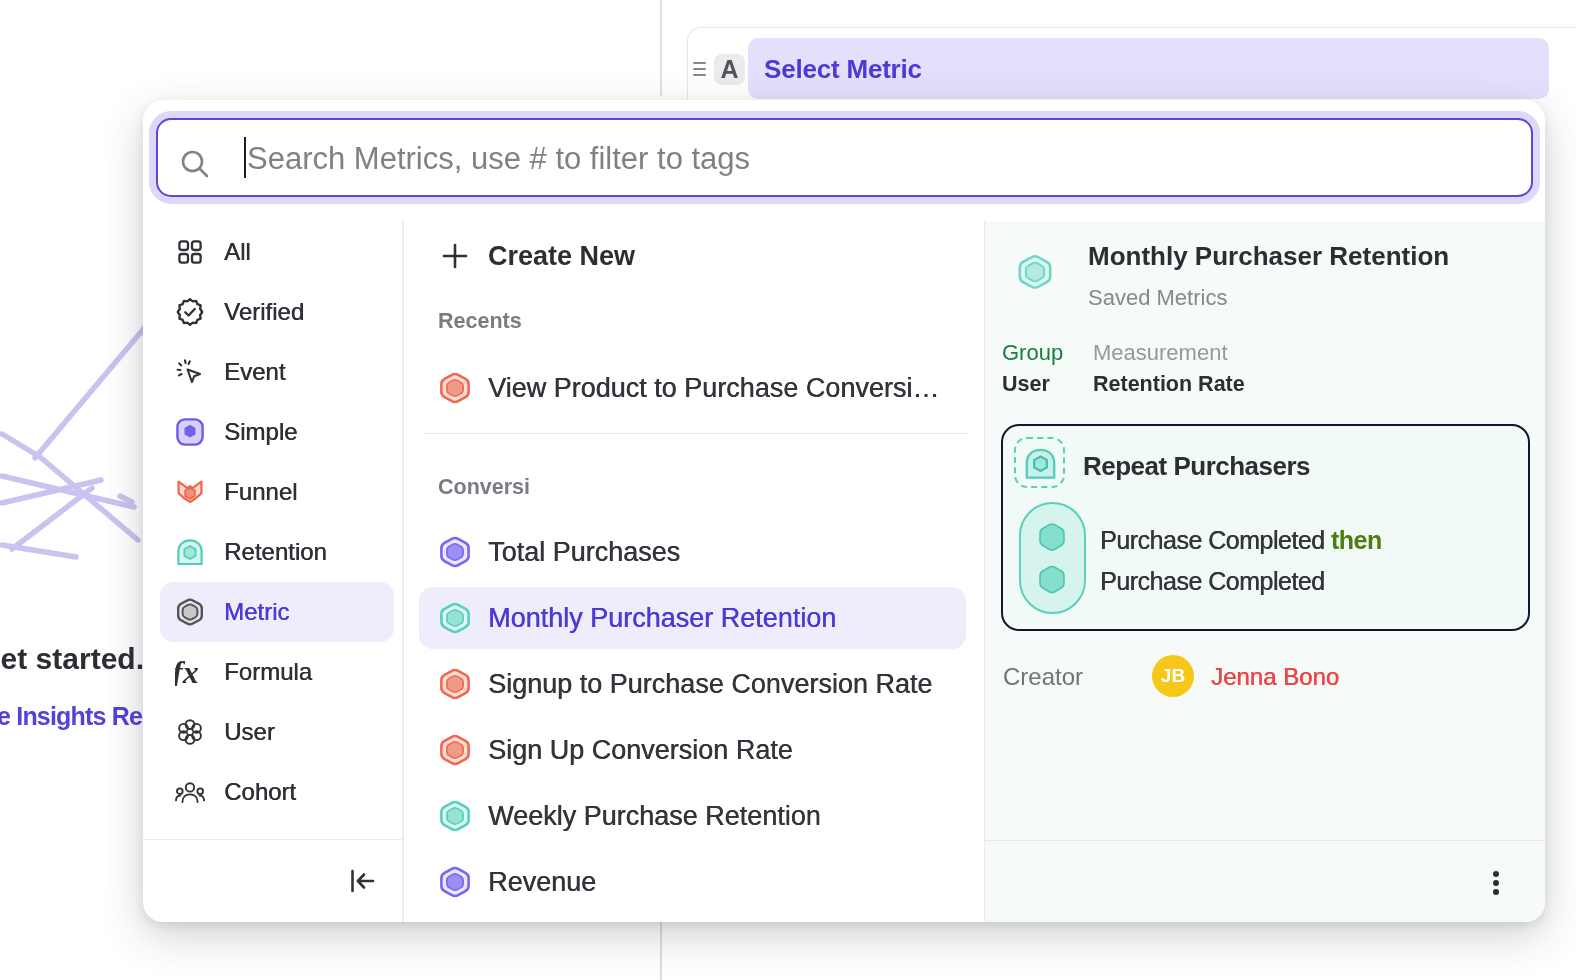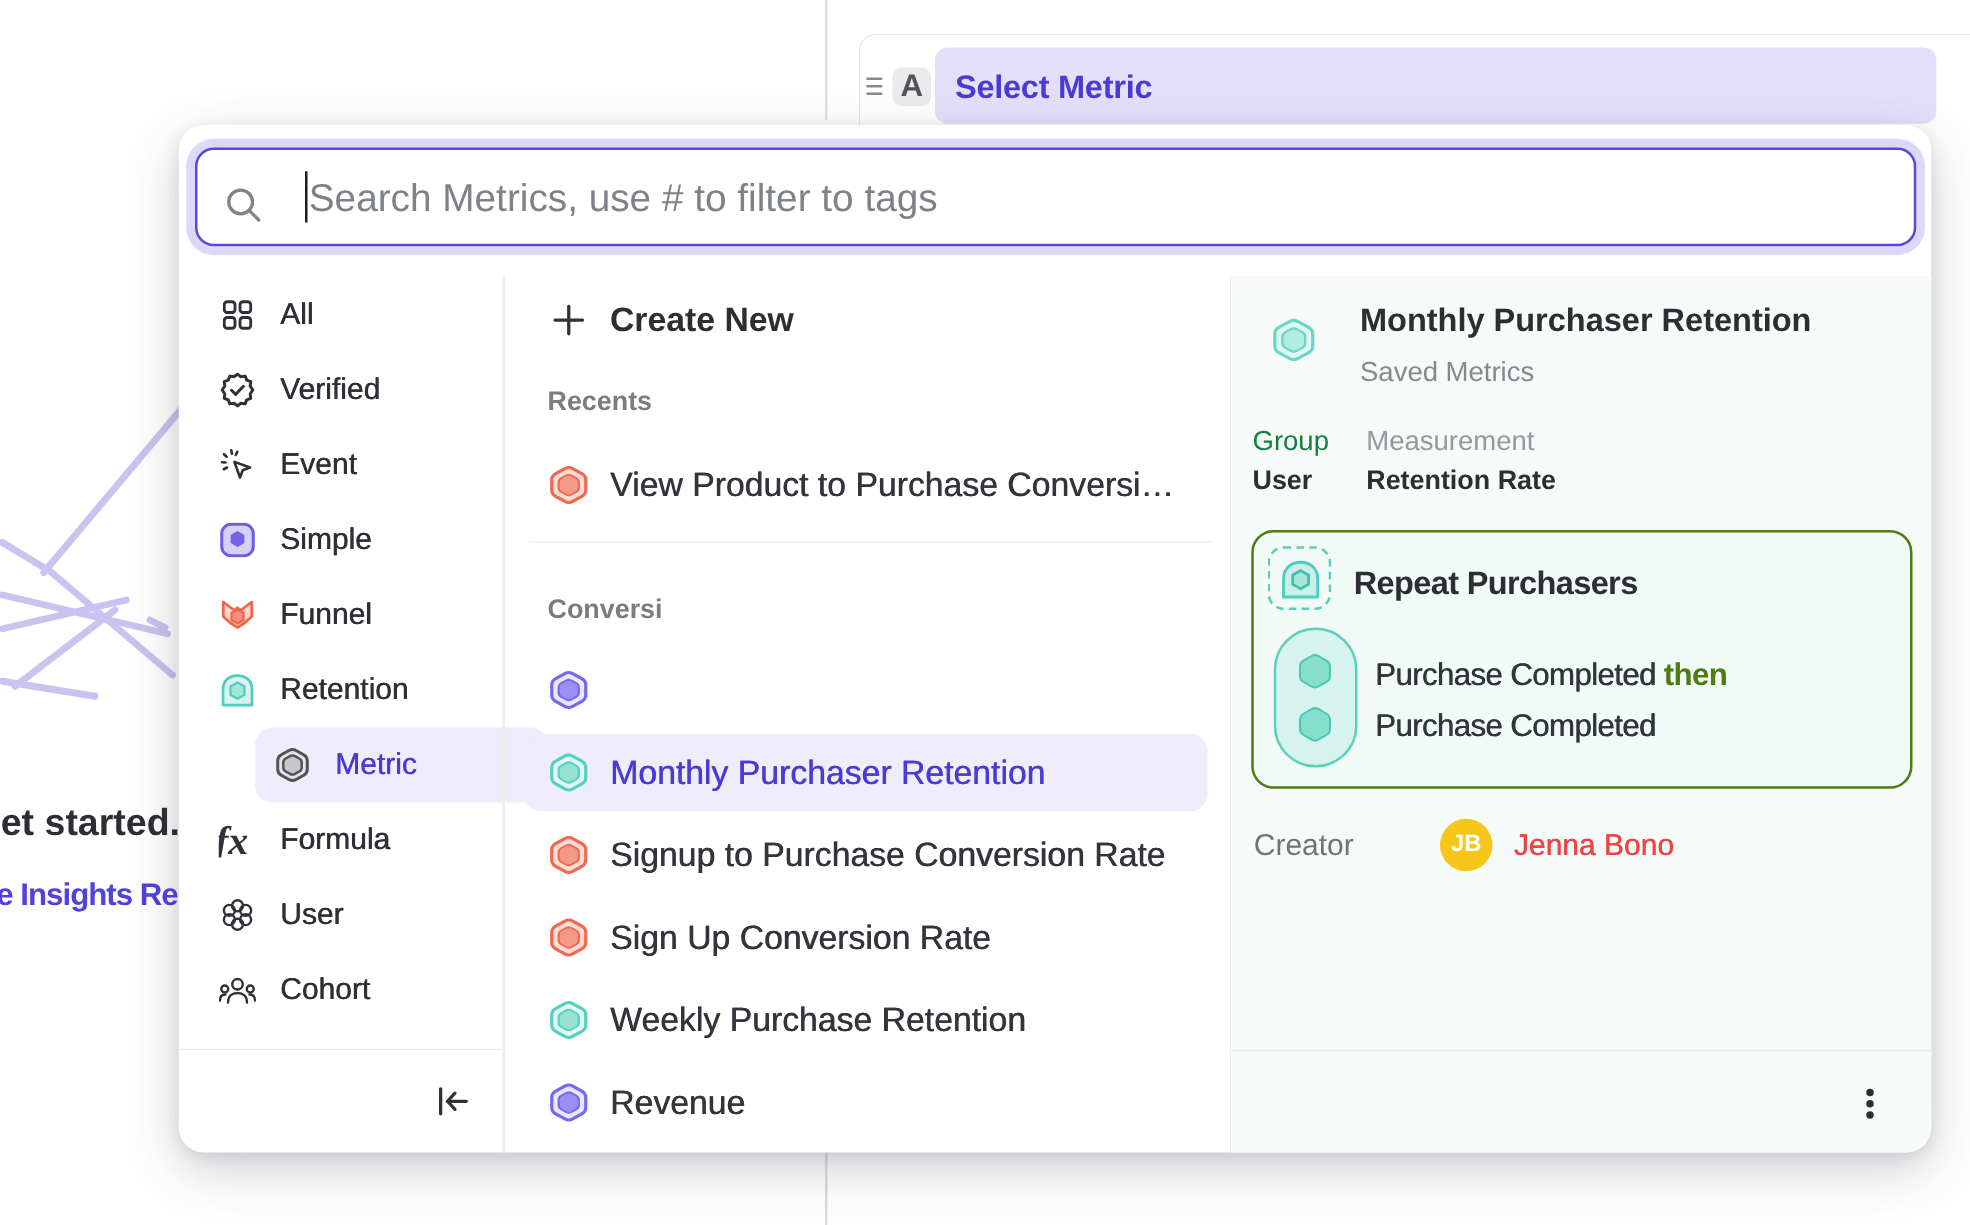--- a/index.html
+++ b/index.html
@@ -35,21 +35,21 @@
   #sidebar { position:absolute; left:0; top:121px; width:259px; height:701px; }
   #middle  { position:absolute; left:259px; top:121px; width:582px; height:701px; border-left:2px solid #eceded; }
   #rightp  { position:absolute; left:841px; top:121px; width:561px; height:701px; background:#f6faf9;
     border-radius:0 0 20px 0; border-left:1px solid #eaeceb; }
 
   
   .srow { position:absolute; left:17px; width:234px; height:60px; }
   .srow .sic { position:absolute; left:30px; top:50%; transform:translate(-50%,-50%); }
   .srow .stx { position:absolute; left:64px; top:0; height:60px; line-height:60px;
     color:#2e3036; font-size:24px; text-shadow:0.45px 0 currentColor; }
-  .srow.sel { background:#efecfc; border-radius:14px;margin-left:44px; }
+  .srow.sel { background:#efecfc; border-radius:14px; }
   .srow.sel .stx { color:#4b3ad3; }
   #sfoot-div { position:absolute; left:0; bottom:82px; width:259px; height:1px; background:#e9eaec; }
   #collapse { position:absolute; left:206px; bottom:28px; }
 
   
   .mhead { position:absolute; left:34px; color:#797c82; font-size:21.5px; font-weight:bold; letter-spacing:0; }
   .mrow { position:absolute; left:15px; width:547px; height:62px; }
   .mrow .mic { position:absolute; left:36px; top:50%; transform:translate(-50%,-50%); }
   .mrow .mtx { position:absolute; left:69px; top:0; height:62px; line-height:62px; white-space:nowrap;
     color:#33353b; font-size:27px; text-shadow:0.45px 0 currentColor; }
@@ -57,21 +57,21 @@
   .mrow.sel .mtx { color:#4b3ad3; }
   #mid-div { position:absolute; left:19px; top:212px; width:546px; height:1px; background:#e8e9eb; }
   #rp-hex { position:absolute; left:31px; top:32px; }
   #rp-title { position:absolute; left:103px; top:20px; white-space:nowrap; font-size:26px; font-weight:bold; color:#2c2e34; letter-spacing:0; }
   #rp-sub { position:absolute; left:103px; top:64px; font-size:22px; color:#85888d; }
   #rp-grp-l { position:absolute; left:17px; top:119px; font-size:22px; color:#15803d; }
   #rp-mea-l { position:absolute; left:108px; top:119px; font-size:22px; color:#95989d; }
   #rp-grp-v { position:absolute; left:17px; top:151px; font-size:21.5px; font-weight:bold; color:#2c2e34; }
   #rp-mea-v { position:absolute; left:108px; top:151px; font-size:21.5px; font-weight:bold; color:#2c2e34; }
   #rp-card { position:absolute; left:16px; top:203px; width:529px; height:207px; background:#f1faf7;
-    border:2px solid #4d7c0f; border-radius:18px; }
+    border:2px solid #0f172a; border-radius:18px; }
   #dashic { position:absolute; left:11px; top:11px; width:51px; height:51px;
     border:2px dashed #58cebc; border-radius:13px; }
   #rp-card-title { position:absolute; left:80px; top:25px; font-size:26px; font-weight:bold; color:#2c2e34; letter-spacing:-0.5px; }
   #capsule { position:absolute; left:16px; top:76px; width:67px; height:112px; background:#d6f3ed;
     border:2px solid #5ccfbd; border-radius:34px; }
   #pcl1 { position:absolute; left:97px; top:100px; font-size:25px; letter-spacing:-0.5px; color:#33353b; white-space:nowrap;
     text-shadow:0.45px 0 currentColor; }
   #pcl2 { position:absolute; left:97px; top:141px; font-size:25px; letter-spacing:-0.5px; color:#33353b; white-space:nowrap;
     text-shadow:0.45px 0 currentColor; }
   #pcl1 .thn { color:#4d7c0f; text-shadow:none;font-weight:bold; }
@@ -246,20 +246,21 @@
       </svg>
       <div class="mtx">View Product to Purchase Conversi…</div>
     </div>
     <div id="mid-div"></div>
     <div class="mhead" style="top:254px">Conversi</div>
     <div class="mrow" style="top:300px">
       <svg class="mic" width="34" height="32" viewBox="0 0 32 32" preserveAspectRatio="none">
         <path d="M13.06 2.90 Q16.00 1.20 18.94 2.90 L25.87 6.90 Q28.82 8.60 28.82 12.00 L28.82 20.00 Q28.82 23.40 25.87 25.10 L18.94 29.10 Q16.00 30.80 13.06 29.10 L6.13 25.10 Q3.18 23.40 3.18 20.00 L3.18 12.00 Q3.18 8.60 6.13 6.90 Z" fill="#e9e6fd" stroke="#7568ee" stroke-width="2.4" stroke-linejoin="round"></path>
         <path d="M13.92 8.40 Q16.00 7.20 18.08 8.40 L21.54 10.40 Q23.62 11.60 23.62 14.00 L23.62 18.00 Q23.62 20.40 21.54 21.60 L18.08 23.60 Q16.00 24.80 13.92 23.60 L10.46 21.60 Q8.38 20.40 8.38 18.00 L8.38 14.00 Q8.38 11.60 10.46 10.40 Z" fill="#9c8ff3" stroke="#7568ee" stroke-width="1.6"></path>
       </svg>
+      <div class="mtx">Total Purchases</div>
     </div>
     <div class="mrow sel" style="top:366px">
       <svg class="mic" width="34" height="32" viewBox="0 0 32 32" preserveAspectRatio="none">
         <path d="M13.06 2.90 Q16.00 1.20 18.94 2.90 L25.87 6.90 Q28.82 8.60 28.82 12.00 L28.82 20.00 Q28.82 23.40 25.87 25.10 L18.94 29.10 Q16.00 30.80 13.06 29.10 L6.13 25.10 Q3.18 23.40 3.18 20.00 L3.18 12.00 Q3.18 8.60 6.13 6.90 Z" fill="#e0f7f2" stroke="#55d0be" stroke-width="2.4" stroke-linejoin="round"></path>
         <path d="M13.92 8.40 Q16.00 7.20 18.08 8.40 L21.54 10.40 Q23.62 11.60 23.62 14.00 L23.62 18.00 Q23.62 20.40 21.54 21.60 L18.08 23.60 Q16.00 24.80 13.92 23.60 L10.46 21.60 Q8.38 20.40 8.38 18.00 L8.38 14.00 Q8.38 11.60 10.46 10.40 Z" fill="#96e3d4" stroke="#55d0be" stroke-width="1.6"></path>
       </svg>
       <div class="mtx">Monthly Purchaser Retention</div>
     </div>
     <div class="mrow" style="top:432px">
       <svg class="mic" width="34" height="32" viewBox="0 0 32 32" preserveAspectRatio="none">

